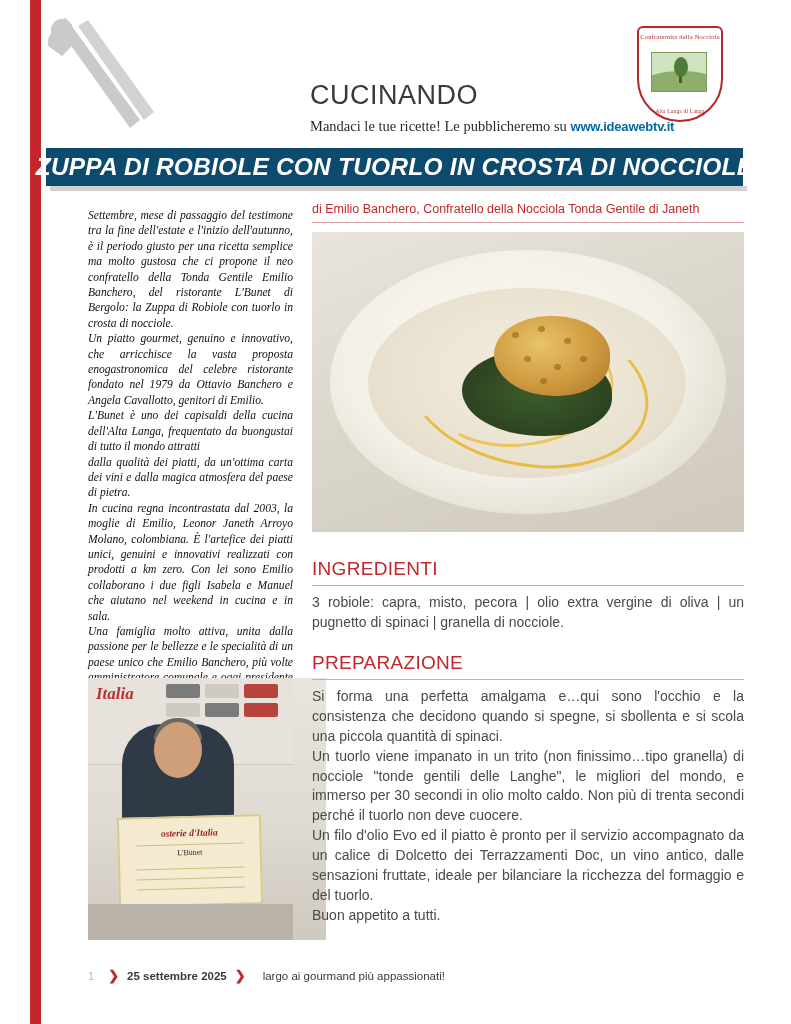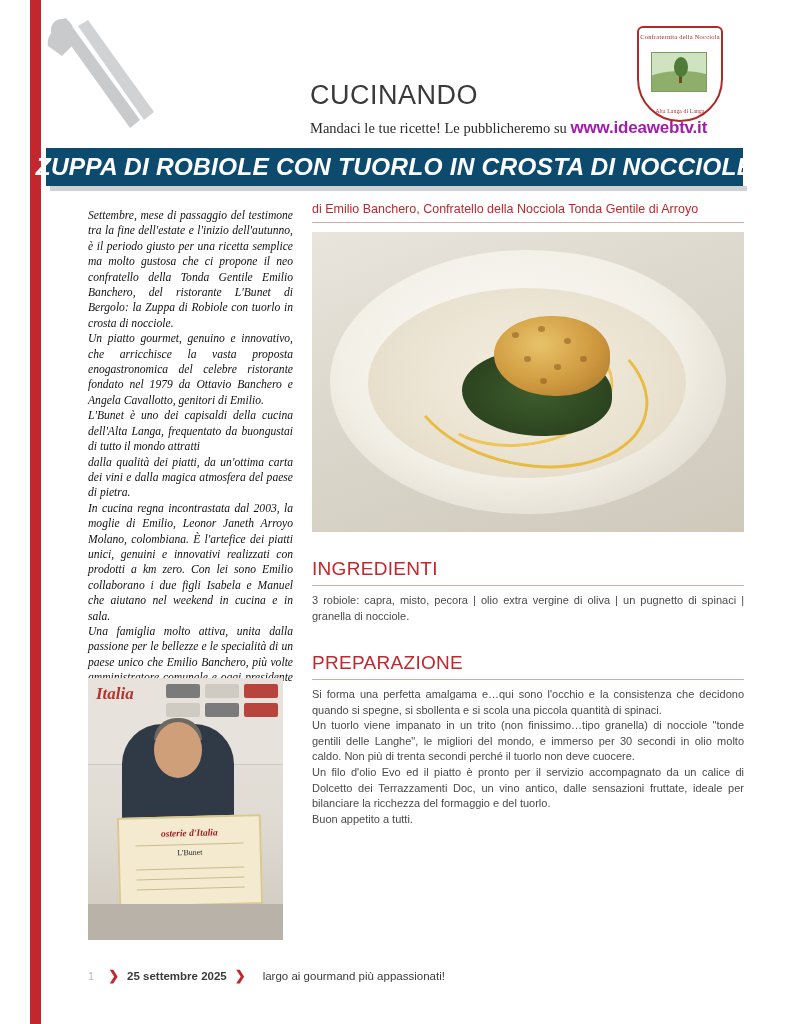--- a/index.html
+++ b/index.html
@@ -50,22 +50,22 @@
   }
   .masthead-sub {
     font-family: "Liberation Serif", serif;
     font-size: 14.5px;
     color: #2a2a2a;
     margin-top: 7px;
   }
   .masthead-sub .site {
     font-family: "Liberation Sans", sans-serif;
     font-weight: bold;
-    font-size: 17px;
-    color: #a21caf;
+    font-size: 13px;
+    color: #0369a1;
     letter-spacing: -0.2px;
   }
 
   
   .logo-badge {
     position: absolute;
     left: 637px;
     top: 26px;
     width: 86px;
     height: 96px;
@@ -175,21 +175,21 @@
     color: #111111;
     text-align: justify;
   }
   .left-col p { margin: 0 0 0 0; text-indent: 0; font-style: italic; }
 
   
   .chef-photo {
     position: absolute;
     left: 88px;
     top: 678px;
-    width: 195px;
+    width: 238px;
     height: 262px;
     background: #c9c4bd;
     overflow: hidden;
   }
   .chef-wall {
     position: absolute; inset: 0;
     background: linear-gradient(180deg,#e9e5df 0%,#dfdad2 55%,#cfc9bf 100%);
   }
   .chef-banner {
     position: absolute; left: 0; top: 0; width: 205px; height: 86px;
@@ -337,21 +337,21 @@
     left: 312px;
     width: 432px;
     height: 1px;
     background: #d9a7a7;
   }
   .section-body {
     position: absolute;
     left: 312px;
     width: 432px;
     font-family: "Liberation Sans", sans-serif;
-    font-size: 11px;
+    font-size: 14px;
     line-height: 1.42;
     color: #4a4a4a;
     text-align: justify;
   }
   .section-body p { margin: 0; }
 
   #ingredienti-head { top: 558px; text-align: center; }
   #ingredienti-rule { top: 585px; }
   #ingredienti-body { top: 593px; }
 
@@ -443,21 +443,21 @@
     <div class="cert-title">osterie d'Italia</div>
     <div class="cert-line" style="top:26px"></div>
     <div class="cert-sub">L'Bunet</div>
     <div class="cert-line" style="top:50px"></div>
     <div class="cert-line" style="top:60px"></div>
     <div class="cert-line" style="top:70px"></div>
   </div>
   <div class="chef-shelf"></div>
 </div>
 
-<div class="byline">di Emilio Banchero, Confratello della Nocciola Tonda Gentile di Arroyo</div>
+<div class="byline">di Emilio Banchero, Confratello della Nocciola Tonda Gentile di Janeth</div>
 <div class="byline-rule"></div>
 
 <div class="dish-photo">
   <div class="dish-bg"></div>
   <div class="plate"></div>
   <div class="soup"></div>
   <div class="oil-drizzle oil1"></div>
   <div class="oil-drizzle oil2"></div>
   <div class="spinach"></div>
   <div class="crust">

